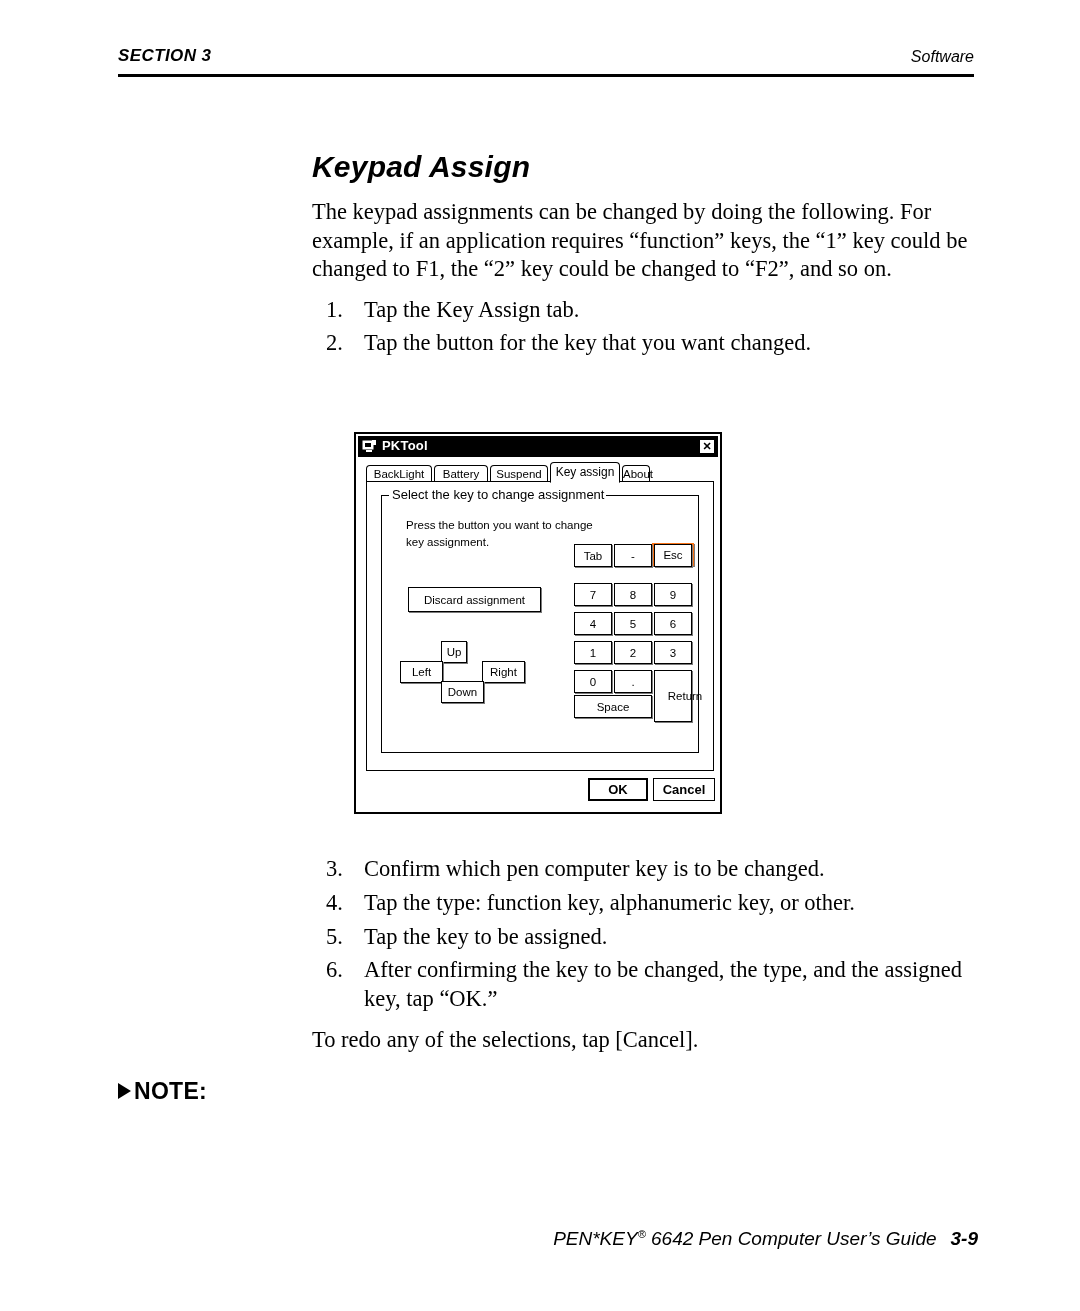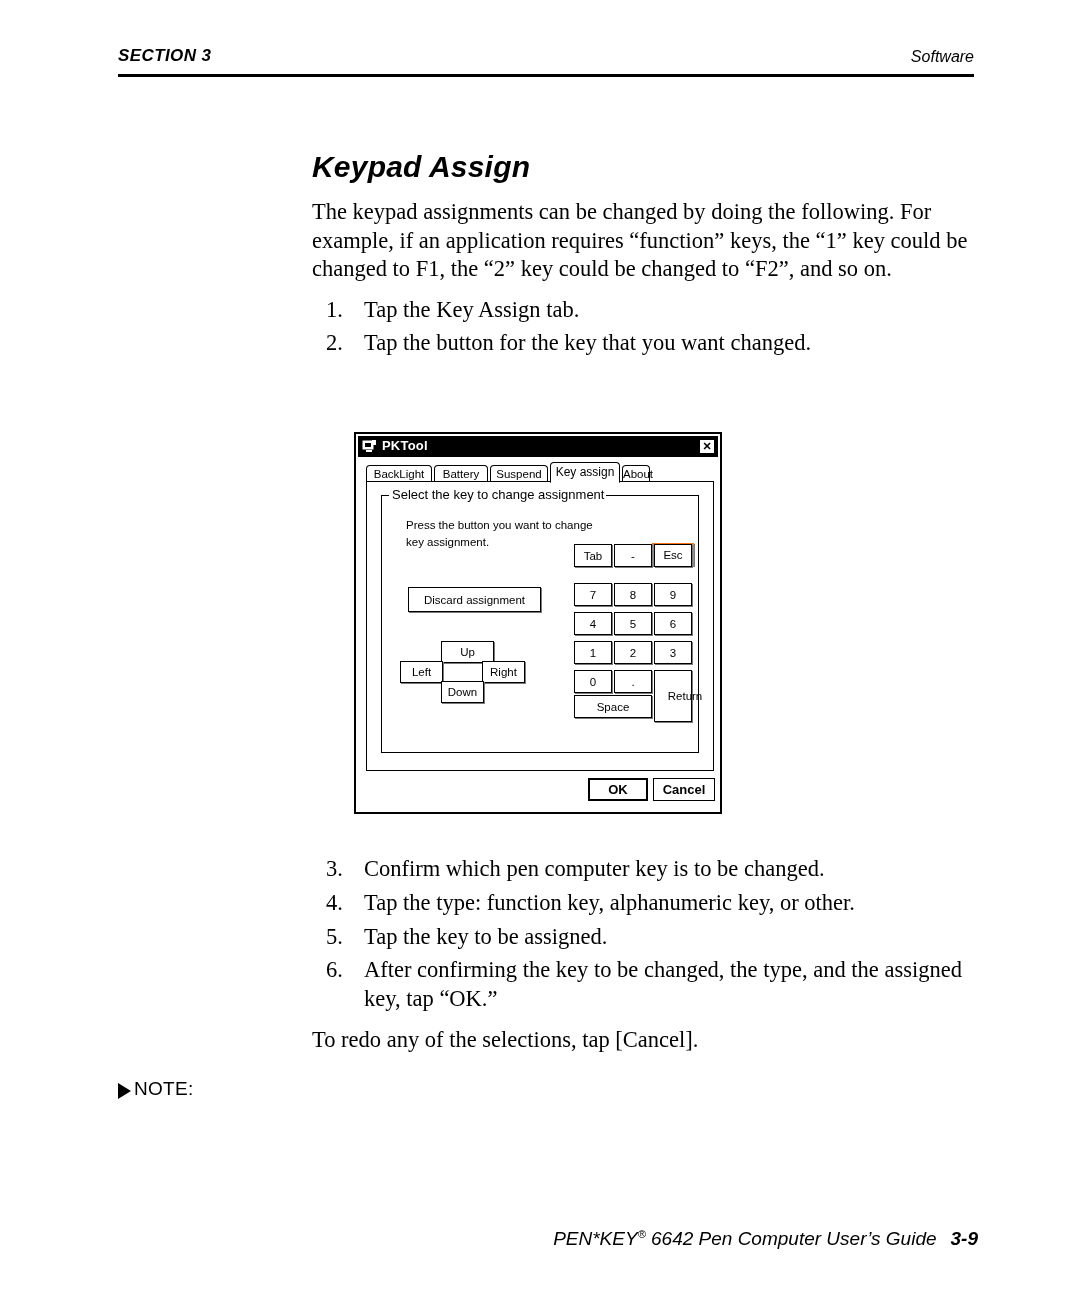--- a/index.html
+++ b/index.html
@@ -125,22 +125,22 @@
     height: 0;
     border-left: 13px solid #000;
     border-top: 8px solid transparent;
     border-bottom: 8px solid transparent;
   }
   .note-label {
     position: absolute;
     left: 16px;
     top: 0;
     font-family: "Liberation Sans", sans-serif;
-    font-weight: normal;
-    font-size: 19px;
+    font-weight: bold;
+    font-size: 23px;
     letter-spacing: 0.3px;
     text-align: right;
   }
   .note-text {
     position: absolute;
     left: 194px;
     top: 1px;
     font-family: "Liberation Sans", sans-serif;
     font-style: italic;
     font-size: 18.5px;
@@ -336,21 +336,21 @@
   .btn.esc .esc-label { position: relative; z-index: 2; background: #fff; padding: 0 2px;}
 
   .discard {
     left: 26px;
     top: 92px;
     width: 133px;
     height: 25px;
   }
 
   
-  .arrow-up    { left: 59px;  top: 146px; width: 53px; height: 22px; }
+  .arrow-up    { left: 59px;  top: 146px; width: 26px; height: 22px; }
   .arrow-left  { left: 18px;  top: 166px; width: 43px; height: 22px; }
   .arrow-right { left: 100px; top: 166px; width: 43px; height: 22px; }
   .arrow-down  { left: 59px;  top: 186px; width: 43px; height: 22px; }
 
   
   .keypad { position: absolute; left: 192px; top: 10px; width: 122px; height: 240px; }
   .keypad .btn { box-shadow: 1px 1px 0 #7a7a7a; }
 
   .k-esc    { left: 78px;  top: 0;    width: 42px; height: 23px; }
   .k-tab    { left: 0;     top: 39px; width: 38px; height: 23px; }

